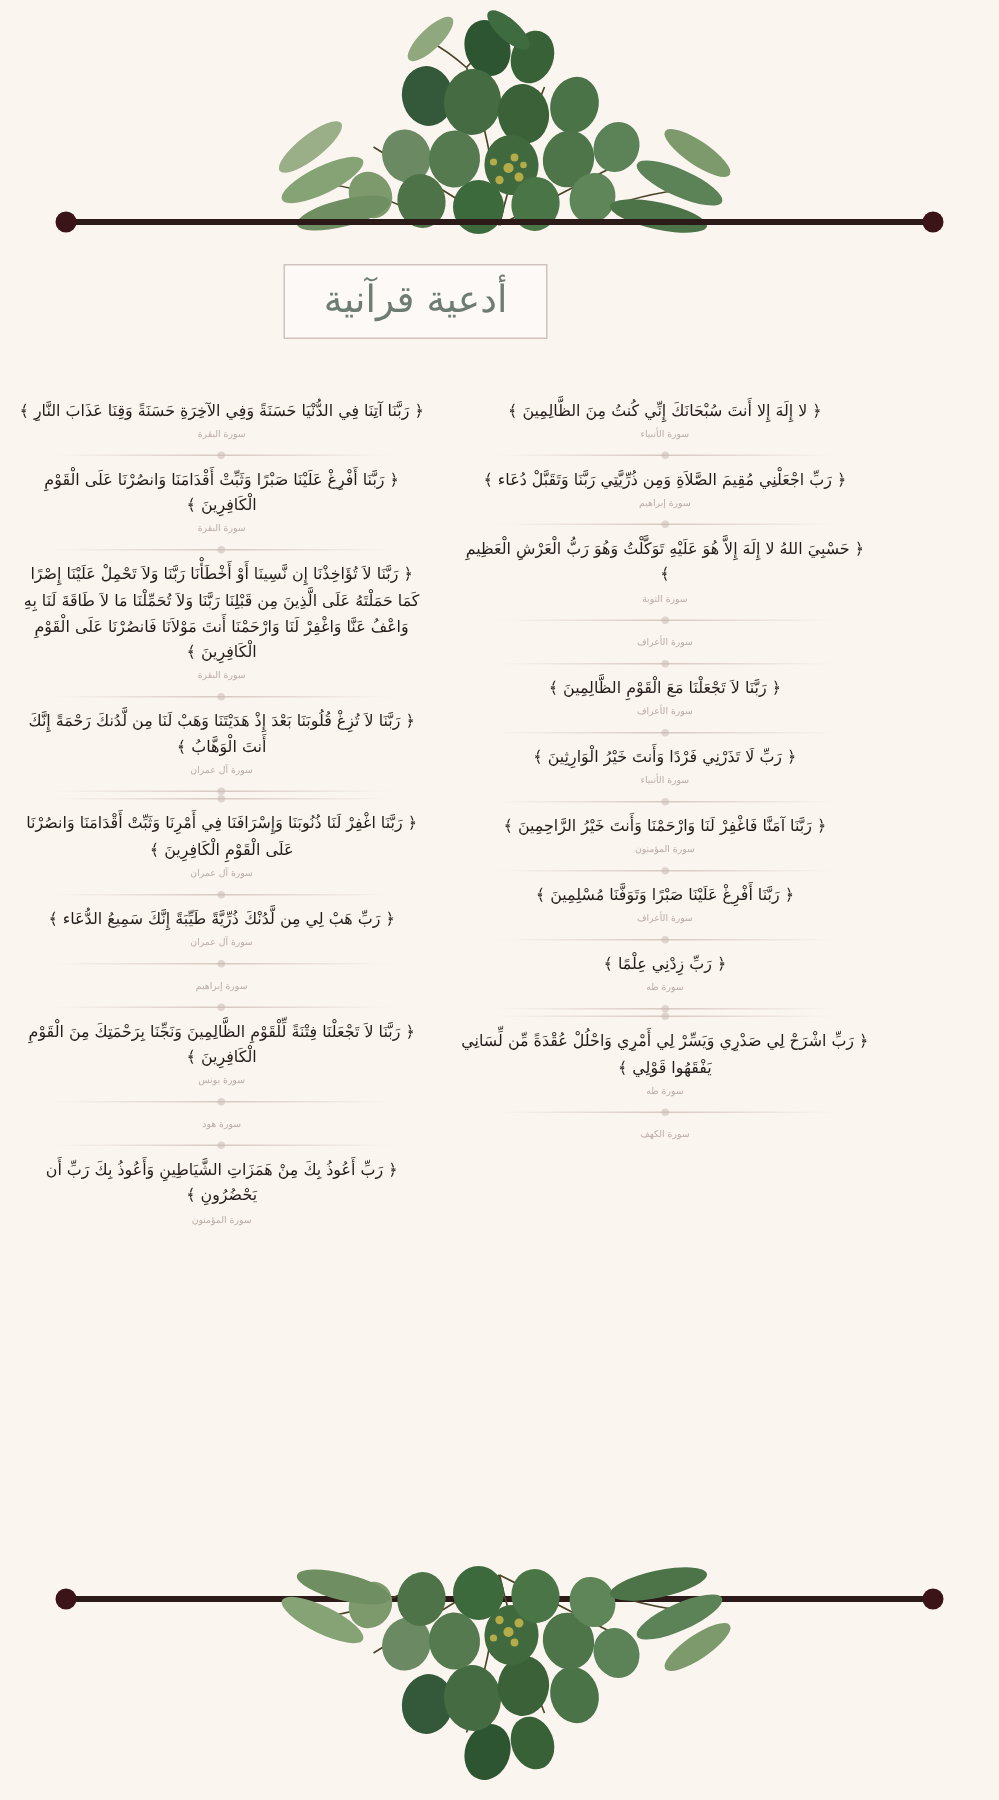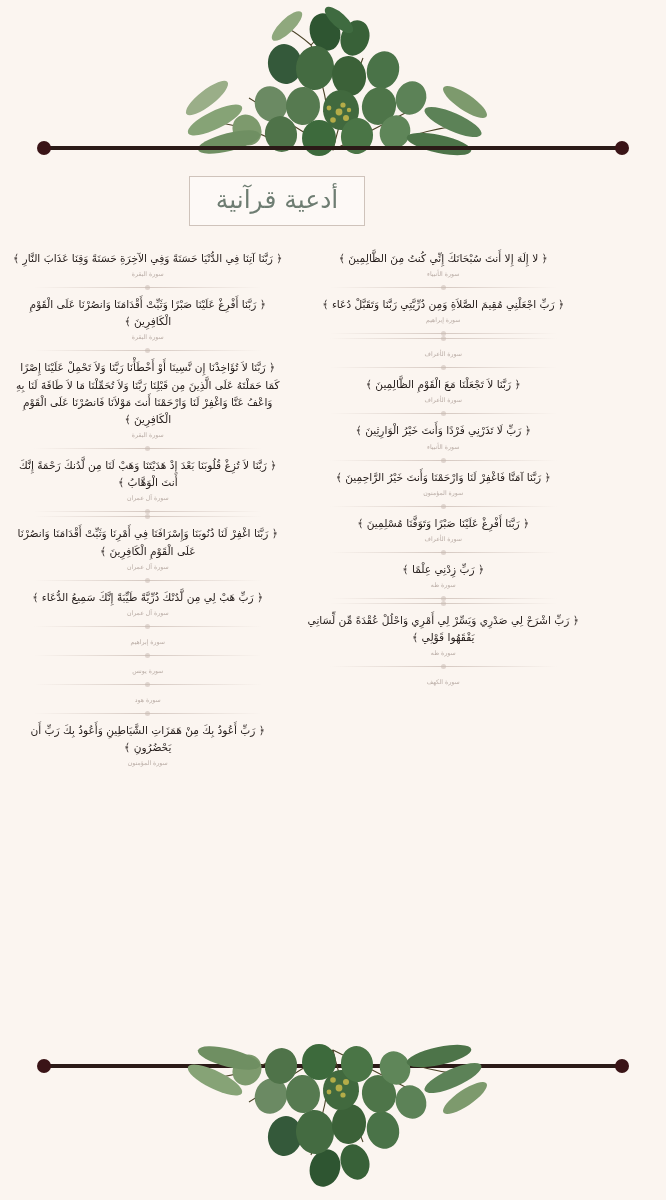--- a/index.html
+++ b/index.html
@@ -34,21 +34,21 @@
     border:1px solid #cfc3bb;
     background:#fdf9f6;
   }
   .title-box h1{
     margin:0;font-size:25px;font-weight:400;color:#6e7d72;
     letter-spacing:1px;line-height:1.25;
     font-family:"DejaVu Sans","Liberation Sans",sans-serif;
   }
 
   
-  .cols{position:absolute;top:242px;left:0;width:591px;display:flex;flex-direction:row-reverse;}
+  .cols{position:absolute;top:258px;left:0;width:591px;display:flex;flex-direction:row-reverse;}
   .col{width:333px;box-sizing:border-box;padding:0 8px;}
 
   .entry{position:relative;padding:8px 2px 6px 2px;text-align:center;}
   .entry .verse{
     font-size:10.6px;line-height:1.62;color:#241c1a;
     font-family:"DejaVu Sans","Liberation Sans",sans-serif;
     direction:rtl;
     white-space:normal;
     padding:0 2px;
   }
@@ -167,20 +167,21 @@
         <div class="entry">
           <div class="verse">﴿ رَبِّ هَبْ لِي مِن لَّدُنْكَ ذُرِّيَّةً طَيِّبَةً إِنَّكَ سَمِيعُ الدُّعَاء ﴾</div>
           <div class="src">سورة آل عمران</div>
         </div>
         <div class="sep"></div>
         <div class="entry">
           <div class="src">سورة إبراهيم</div>
         </div>
         <div class="sep"></div>
         <div class="entry">
+          <div class="verse">﴿ رَبَّنَا لاَ تَجْعَلْنَا فِتْنَةً لِّلْقَوْمِ الظَّالِمِينَ وَنَجِّنَا بِرَحْمَتِكَ مِنَ الْقَوْمِ الْكَافِرِينَ ﴾</div>
           <div class="src">سورة يونس</div>
         </div>
         <div class="sep"></div>
         <div class="entry">
           <div class="src">سورة هود</div>
         </div>
         <div class="sep"></div>
         <div class="entry">
           <div class="verse">﴿ رَبِّ أَعُوذُ بِكَ مِنْ هَمَزَاتِ الشَّيَاطِينِ وَأَعُوذُ بِكَ رَبِّ أَن يَحْضُرُونِ ﴾</div>
           <div class="src">سورة المؤمنون</div>
@@ -190,20 +191,24 @@
         <div class="entry">
           <div class="verse">﴿ لا إِلَهَ إِلا أَنتَ سُبْحَانَكَ إِنِّي كُنتُ مِنَ الظَّالِمِينَ ﴾</div>
           <div class="src">سورة الأنبياء</div>
         </div>
         <div class="sep"></div>
         <div class="entry">
           <div class="verse">﴿ رَبِّ اجْعَلْنِي مُقِيمَ الصَّلاَةِ وَمِن ذُرِّيَّتِي رَبَّنَا وَتَقَبَّلْ دُعَاء ﴾</div>
           <div class="src">سورة إبراهيم</div>
         </div>
         <div class="sep"></div>
+        <div class="entry">
+          <div class="verse">﴿ حَسْبِيَ اللهُ لا إِلَهَ إِلاَّ هُوَ عَلَيْهِ تَوَكَّلْتُ وَهُوَ رَبُّ الْعَرْشِ الْعَظِيمِ ﴾</div>
+          <div class="src">سورة التوبة</div>
+        </div>
         <div class="sep"></div>
         <div class="entry">
           <div class="src">سورة الأعراف</div>
         </div>
         <div class="sep"></div>
         <div class="entry">
           <div class="verse">﴿ رَبَّنَا لاَ تَجْعَلْنَا مَعَ الْقَوْمِ الظَّالِمِينَ ﴾</div>
           <div class="src">سورة الأعراف</div>
         </div>
         <div class="sep"></div>

